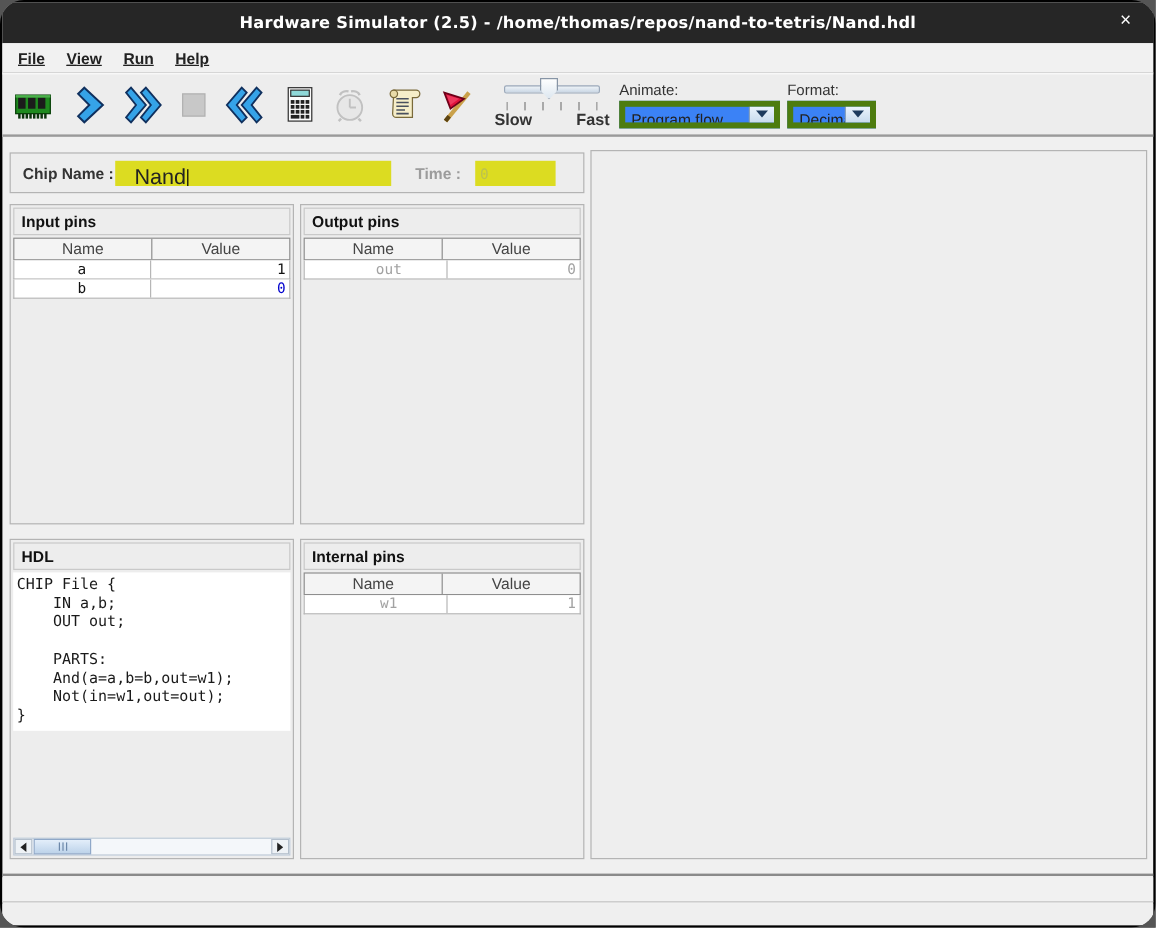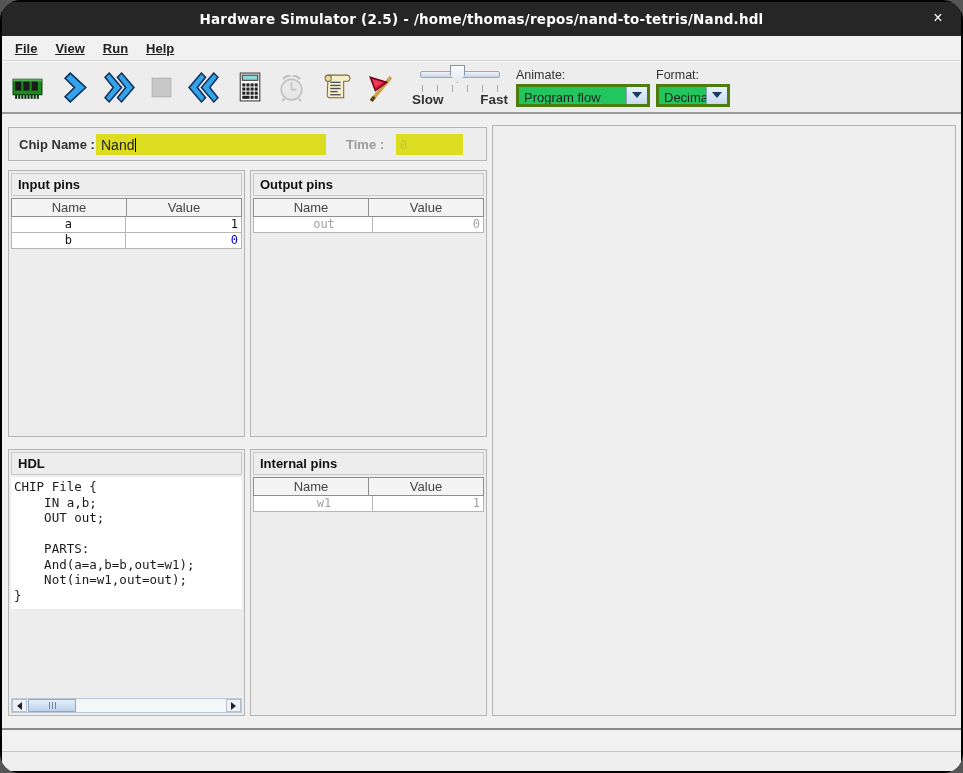--- a/index.html
+++ b/index.html
@@ -40,36 +40,36 @@
                   background:linear-gradient(#fdfefe,#dde7f0); border:1px solid #8795a6;
                   clip-path:polygon(0 0,100% 0,100% 55%,50% 100%,0 55%); }
   .slider-ticks { position:absolute; left:10px; right:10px; top:21px; height:7px;
                   background:repeating-linear-gradient(to right,#a9a9a9 0 1px,transparent 1px 15px); }
   .slider-labels { position:absolute; left:0; right:0; top:28px; display:flex; justify-content:space-between; }
   .slider-labels span { font-weight:bold; font-size:13.5px; color:#333; }
 
   
   .combo-box { margin-left:6px; display:flex; flex-direction:column; }
   .combo-label { font-size:12.5px; color:#333; margin-bottom:2px; }
-  .combo { display:flex; height:23px; border:3px solid #4d7c0f; background:#22c55e; }
+  .combo { display:flex; height:23px; border:5px solid #4d7c0f; background:#3b82f6; }
   .combo-text { flex:1; font-size:13px; color:#222; padding:3px 5px 0 5px; white-space:nowrap; overflow:hidden; }
   .combo-btn { width:21px; background:linear-gradient(#eaf3fc,#c8dbee); border-left:1px solid #87a1bd;
                display:flex; align-items:center; justify-content:center; }
   .combo-arrow { width:0; height:0; border-left:5px solid transparent; border-right:5px solid transparent;
                  border-top:6px solid #1c3a5e; }
 
   
   .panel { position:absolute; background:#ededed; border:1px solid #b4b4b4; }
   .panel-title { position:absolute; top:2px; left:2px; right:2px; height:23px; border:1px solid #c9c9c9;
                  font-weight:bold; font-size:13px; line-height:21px; padding-left:6px; color:#111; }
 
   .chipbar { left:6px; top:125px; width:479px; height:34px; }
   .chip-label { position:absolute; left:10px; top:9px; font-weight:bold; font-size:13px; color:#333; }
   .chip-field { position:absolute; left:87px; top:6px; width:230px; height:21px; background:#dcdc21;
-                font-size:14px; color:#222; padding:3px 0 0 5px; }
+                font-size:18px; color:#222; padding:3px 0 0 16px; }
   .caret { display:inline-block; width:1px; height:14px; background:#000; vertical-align:-2px; margin-left:1px; }
   .time-label { position:absolute; left:337px; top:9px; font-weight:bold; font-size:13px; color:#9c9c9c; }
   .time-field { position:absolute; left:387px; top:6px; width:67px; height:21px; background:#dcdc21;
                 font-family:"DejaVu Sans Mono",monospace; font-size:12px; color:#bcc24e; padding:4px 0 0 4px; }
 
   .panel-inputs   { left:6px;   top:168px; width:237px; height:267px; }
   .panel-outputs  { left:248px; top:168px; width:237px; height:267px; }
   .panel-hdl      { left:6px;   top:447px; width:237px; height:267px; }
   .panel-internal { left:248px; top:447px; width:237px; height:267px; }
   .panel-screen   { left:490px; top:123px; width:464px; height:591px; background:#eeeeee; }

